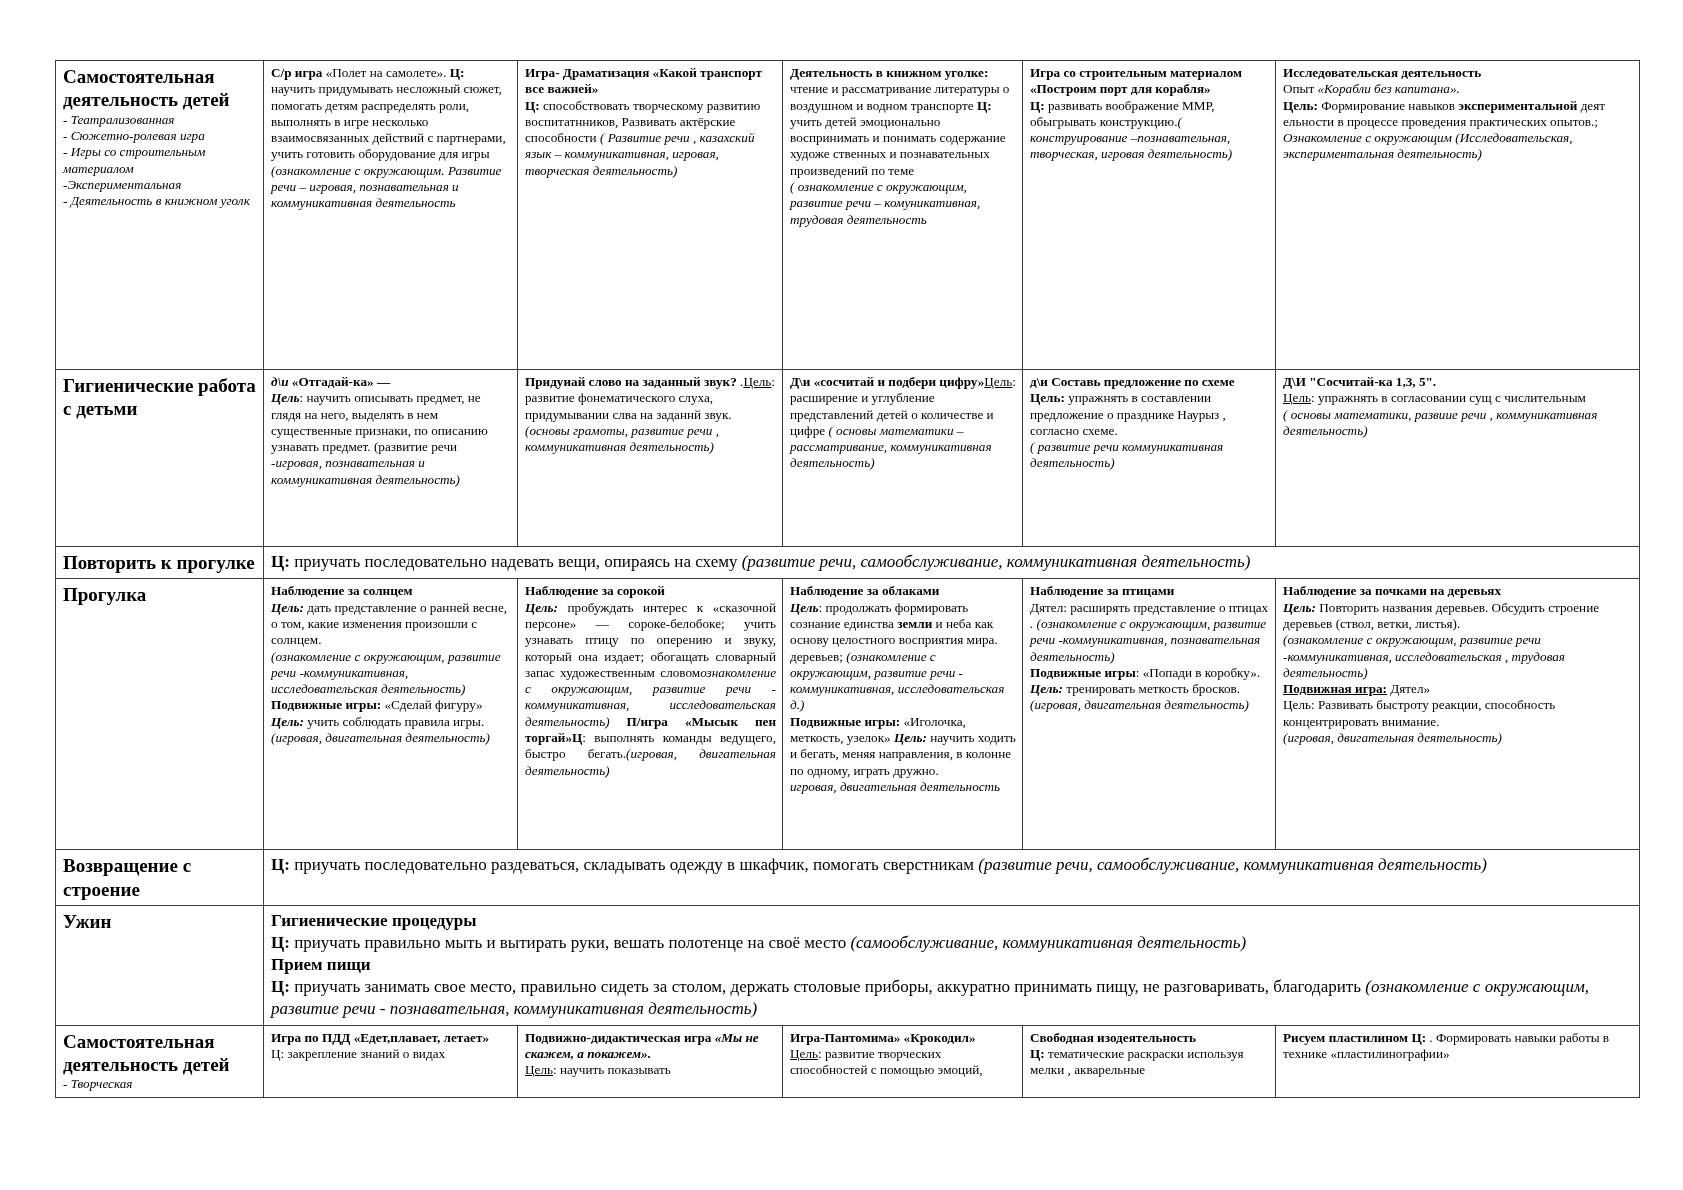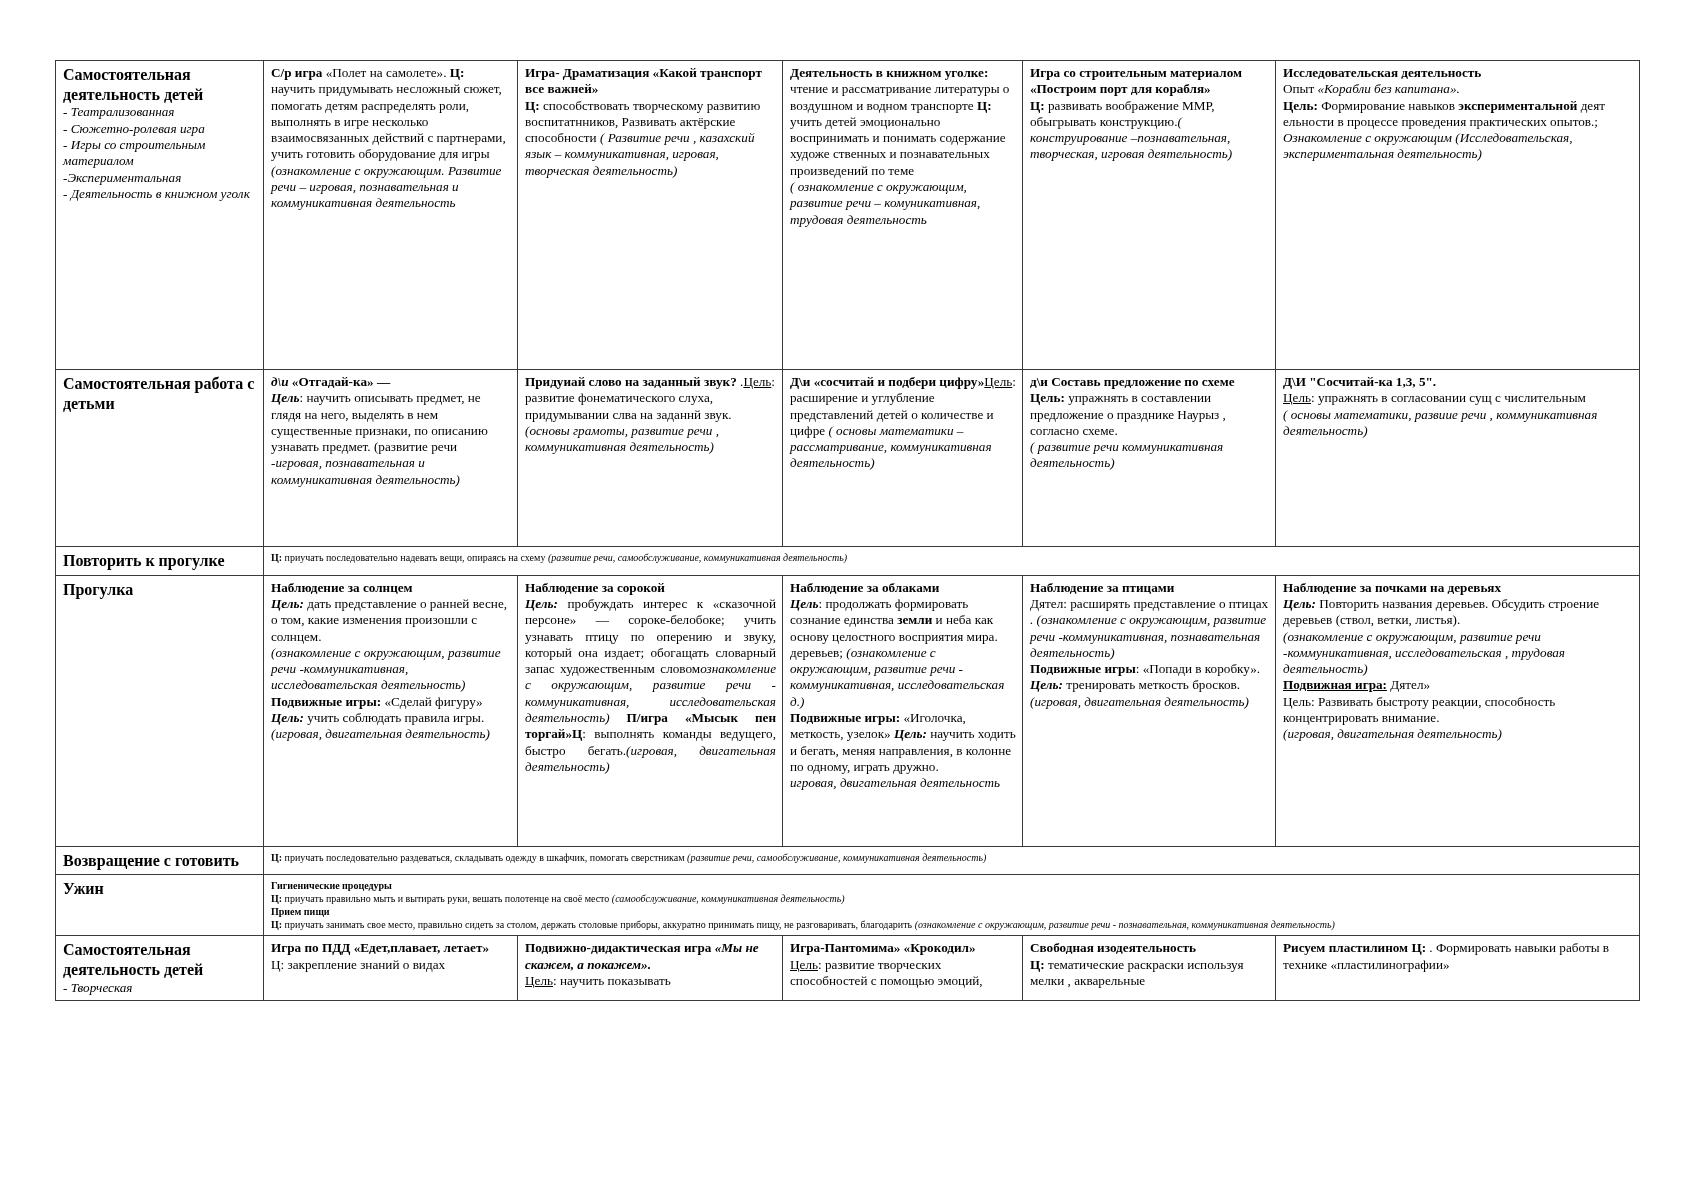--- a/index.html
+++ b/index.html
@@ -30,36 +30,36 @@
     line-height:1.235;
   }
   
   col.c0{width:208px;}
   col.c1{width:254px;}
   col.c2{width:265px;}
   col.c3{width:240px;}
   col.c4{width:253px;}
   col.c5{width:364px;}
 
-  .rowhead{font-weight:bold;font-size:16px;line-height:1.23;}
+  .rowhead{font-weight:bold;font-size:19px;line-height:1.23;}
   .b{font-weight:bold;}
   .i{font-style:italic;}
   .bi{font-weight:bold;font-style:italic;text-align:center;}
   .u{text-decoration:underline;}
   .bu{font-weight:bold;text-decoration:underline;text-align:center;}
   .ctr{text-align:left;}
   .just{text-align:justify;text-justify:inter-word;}
   p{margin:0;}
 
   .cell-body{white-space:normal;}
   .tall-1 td{height:300px;}
   .tall-2 td{height:168px;}
   .tall-3 td{height:262px;}
 
-  .wide-line{font-size:10px;line-height:1.30;}
+  .wide-line{font-size:17px;line-height:1.30;}
   .merge-pad{padding-top:7px;padding-bottom:7px;}
   .vmid{vertical-align:middle;}
   .vbot{vertical-align:bottom;}
 </style>
 </head>
 <body>
 
 <div class="page">
   <table class="sheet">
     <colgroup>
@@ -110,21 +110,21 @@
             <span class="b">Исследовательская деятельность</span><br>
             <span>Опыт </span><span class="i">«Корабли без капитана».</span><br>
             <span class="b">Цель:</span><span> Формирование навыков </span><span class="b">экспериментальной</span><span> деят ельности в процессе проведения практических опытов.;</span><br>
             <span class="i">Ознакомление с окружающим (Исследовательская, экспериментальная деятельность)</span>
           </div>
         </td>
       </tr>
 
       <tr class="tall-2">
         <td>
-          <p class="rowhead">Самостоятельная работа с детьми</p>
+          <p class="rowhead">Гигиенические работа с детьми</p>
         </td>
         <td>
           <div class="cell-body">
             <span class="bi">д\и</span><span class="b"> «Отгадай-ка» —</span><br>
             <span class="bi">Цель</span><span>: научить описывать предмет, не глядя на него, выделять в нем существенные признаки, по описанию узнавать предмет.</span><span> (развитие речи -</span><span class="i">игровая, познавательная и коммуникативная деятельность)</span>
           </div>
         </td>
         <td>
           <div class="cell-body">
             <span class="b">Придуиай слово на заданный звук?</span><span> .</span><span class="u">Цель</span><span>: развитие фонематического слуха, придумывании слва на заданнй звук.</span><br>
@@ -209,21 +209,21 @@
             <span class="i"> (ознакомление с окружающим, развитие речи -коммуникативная, исследовательская , трудовая деятельность)</span><br>
             <span class="bu">Подвижная игра:</span><span> Дятел»</span><br>
             <span>Цель: Развивать быстроту реакции, способность концентрировать внимание.</span><br>
             <span class="i"> (игровая, двигательная деятельность)</span>
           </div>
         </td>
       </tr>
 
       <tr>
         <td>
-          <p class="rowhead">Возвращение с готовить</p>
+          <p class="rowhead">Возвращение с строение</p>
         </td>
         <td colspan="5" class="vmid merge-pad">
           <p class="wide-line">
             <span class="b">Ц:</span><span> приучать последовательно раздеваться, складывать одежду в шкафчик, помогать сверстникам </span><span class="i">(развитие речи, самообслуживание, коммуникативная деятельность)</span>
           </p>
         </td>
       </tr>
 
       <tr>
         <td class="vbot">

